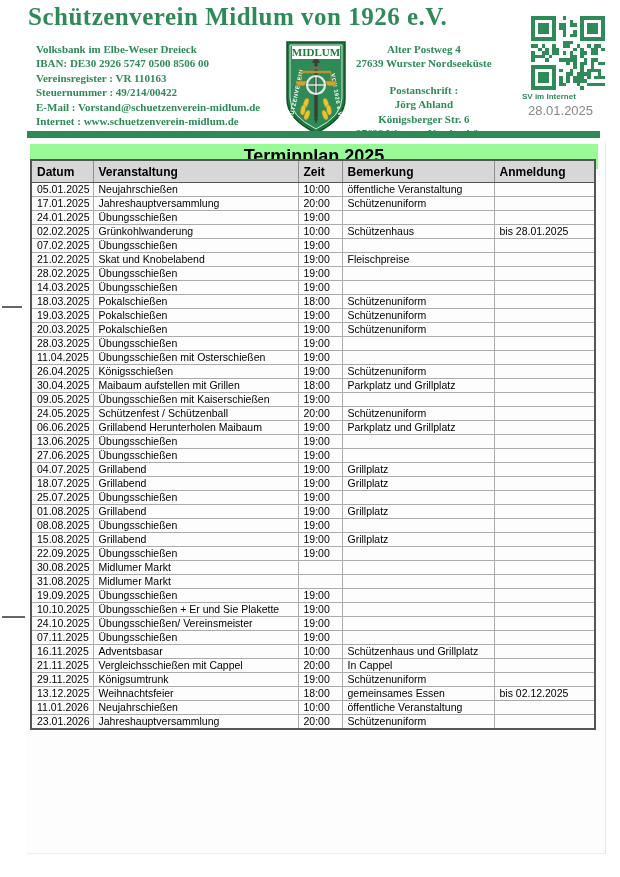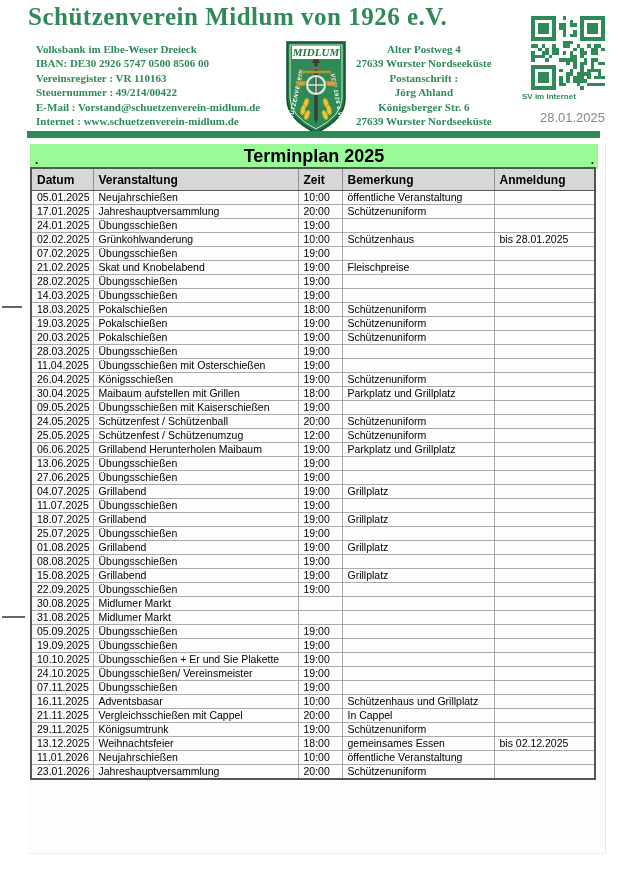--- a/index.html
+++ b/index.html
@@ -7,50 +7,50 @@
         font-family:"Liberation Sans",sans-serif;overflow:hidden;}
 
   
   .main-title{position:absolute;left:9px;top:3px;white-space:nowrap;
       font-family:"Liberation Serif",serif;font-weight:bold;font-size:25px;
       color:#2e8b57;letter-spacing:.5px;margin-left:19px;}
   .info-block{position:absolute;font-family:"Liberation Serif",serif;
       font-weight:bold;font-size:11px;line-height:14.4px;color:#2e8b57;white-space:nowrap;}
   .info-left{left:36px;top:42px;}
   .info-right{left:356px;top:42px;text-align:center;}
-  .info-right .grp2{margin-top:0;}
+  .info-right .grp2{margin-top:12px;}
   .divider{position:absolute;left:27px;top:131px;width:573px;height:7px;background:#2e8b57;}
 
   
-  .logo{position:absolute;left:286px;top:41px;width:60px;height:93px;font-style:italic;}
+  .logo{position:absolute;left:286px;top:41px;width:60px;height:93px;}
 
   
   .qr{position:absolute;left:531px;top:16px;width:74px;height:74px;}
   .qr-label{position:absolute;left:522px;top:92px;width:92px;text-align:left;
       font-size:8px;font-weight:bold;color:#2e8b57;}
-  .doc-date{position:absolute;left:528px;top:110px;width:77px;text-align:right;
+  .doc-date{position:absolute;left:528px;top:103px;width:77px;
       font-size:13px;color:#878787;}
 
   
   .sheet{position:absolute;left:27px;top:143px;width:578px;height:710px;
       background:#fdfdfd;border-right:1px solid #e6e6e6;border-bottom:1px solid #efefef;}
 
   
   .fold{position:absolute;left:2px;height:2px;background:#666;}
   .fold.m1{top:306px;width:20px;}
   .fold.m2{top:616px;width:23px;}
 
   
   .plan-bar{position:absolute;left:30px;top:144px;width:568px;height:25px;
       background:#98fb98;text-align:center;}
   .plan-bar .plan-title{font-size:18px;font-weight:bold;color:#000;line-height:25px;text-align:center;}
   .dot{position:absolute;bottom:2px;font-size:12px;font-weight:bold;color:#111;}
   .dot.l{left:5px;} .dot.r{right:4px;}
 
-  table.plan{position:absolute;left:30px;top:167px;border-collapse:collapse;
+  table.plan{position:absolute;left:30px;top:159px;border-collapse:collapse;
       table-layout:fixed;width:468px;}
   table.plan th{background:#d7d7d7;font-size:12px;font-weight:bold;text-align:left;
       height:21px;padding:0 0 0 5px;border:1px solid #8f8f8f;color:#000;}
   table.plan td{font-size:10.5px;height:13px;line-height:13px;padding:0 2px 0 5px;
       border:1px solid #ababab;color:#000;white-space:nowrap;overflow:hidden;}
   table.plan{border:2px solid #555;}
   table.plan thead th{border-bottom:1px solid #555;}
   .c0{width:62px;} .c1{width:205px;} .c2{width:44px;} .c3{width:152px;} .c4{width:101px;}
 </style>
 </head>
@@ -478,27 +478,20 @@
           <td>&nbsp;</td>
         </tr>
         <tr>
           <td>24.05.2025</td>
           <td>Schützenfest / Schützenball</td>
           <td>20:00</td>
           <td>Schützenuniform</td>
           <td>&nbsp;</td>
         </tr>
         <tr>
-          <td>25.05.2025</td>
-          <td>Schützenfest / Schützenumzug</td>
-          <td>12:00</td>
-          <td>Schützenuniform</td>
-          <td>&nbsp;</td>
-        </tr>
-        <tr>
           <td>06.06.2025</td>
           <td>Grillabend Herunterholen Maibaum</td>
           <td>19:00</td>
           <td>Parkplatz und Grillplatz</td>
           <td>&nbsp;</td>
         </tr>
         <tr>
           <td>13.06.2025</td>
           <td>Übungsschießen</td>
           <td>19:00</td>
@@ -513,27 +506,20 @@
           <td>&nbsp;</td>
         </tr>
         <tr>
           <td>04.07.2025</td>
           <td>Grillabend</td>
           <td>19:00</td>
           <td>Grillplatz</td>
           <td>&nbsp;</td>
         </tr>
         <tr>
-          <td>11.07.2025</td>
-          <td>Übungsschießen</td>
-          <td>19:00</td>
-          <td>&nbsp;</td>
-          <td>&nbsp;</td>
-        </tr>
-        <tr>
           <td>18.07.2025</td>
           <td>Grillabend</td>
           <td>19:00</td>
           <td>Grillplatz</td>
           <td>&nbsp;</td>
         </tr>
         <tr>
           <td>25.07.2025</td>
           <td>Übungsschießen</td>
           <td>19:00</td>
@@ -572,27 +558,20 @@
           <td>30.08.2025</td>
           <td>Midlumer Markt</td>
           <td>&nbsp;</td>
           <td>&nbsp;</td>
           <td>&nbsp;</td>
         </tr>
         <tr>
           <td>31.08.2025</td>
           <td>Midlumer Markt</td>
           <td>&nbsp;</td>
-          <td>&nbsp;</td>
-          <td>&nbsp;</td>
-        </tr>
-        <tr>
-          <td>05.09.2025</td>
-          <td>Übungsschießen</td>
-          <td>19:00</td>
           <td>&nbsp;</td>
           <td>&nbsp;</td>
         </tr>
         <tr>
           <td>19.09.2025</td>
           <td>Übungsschießen</td>
           <td>19:00</td>
           <td>&nbsp;</td>
           <td>&nbsp;</td>
         </tr>

